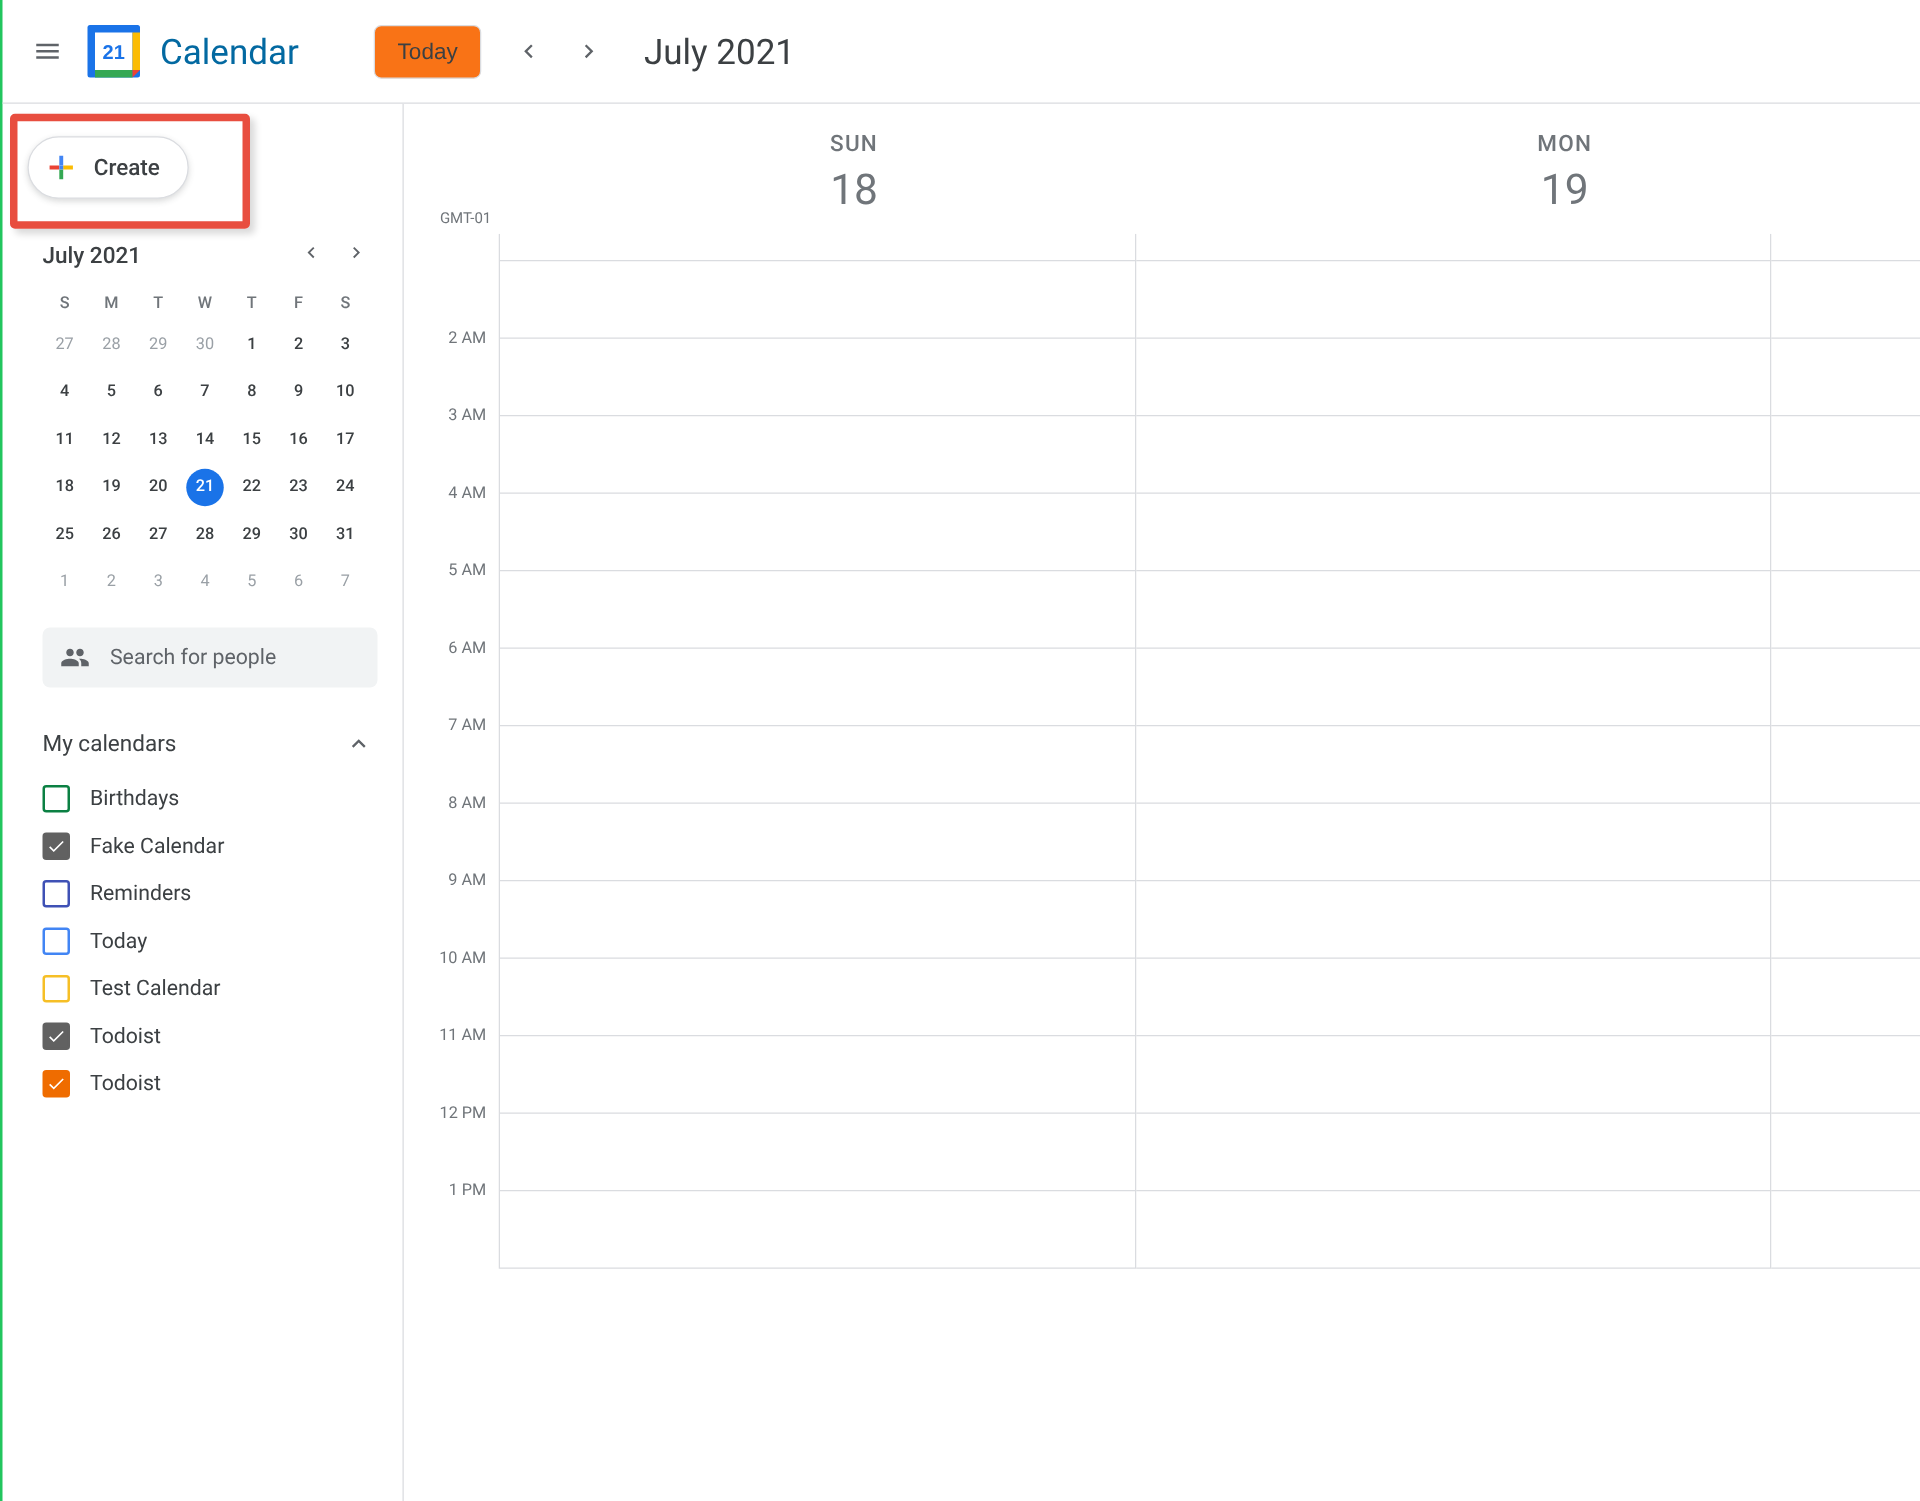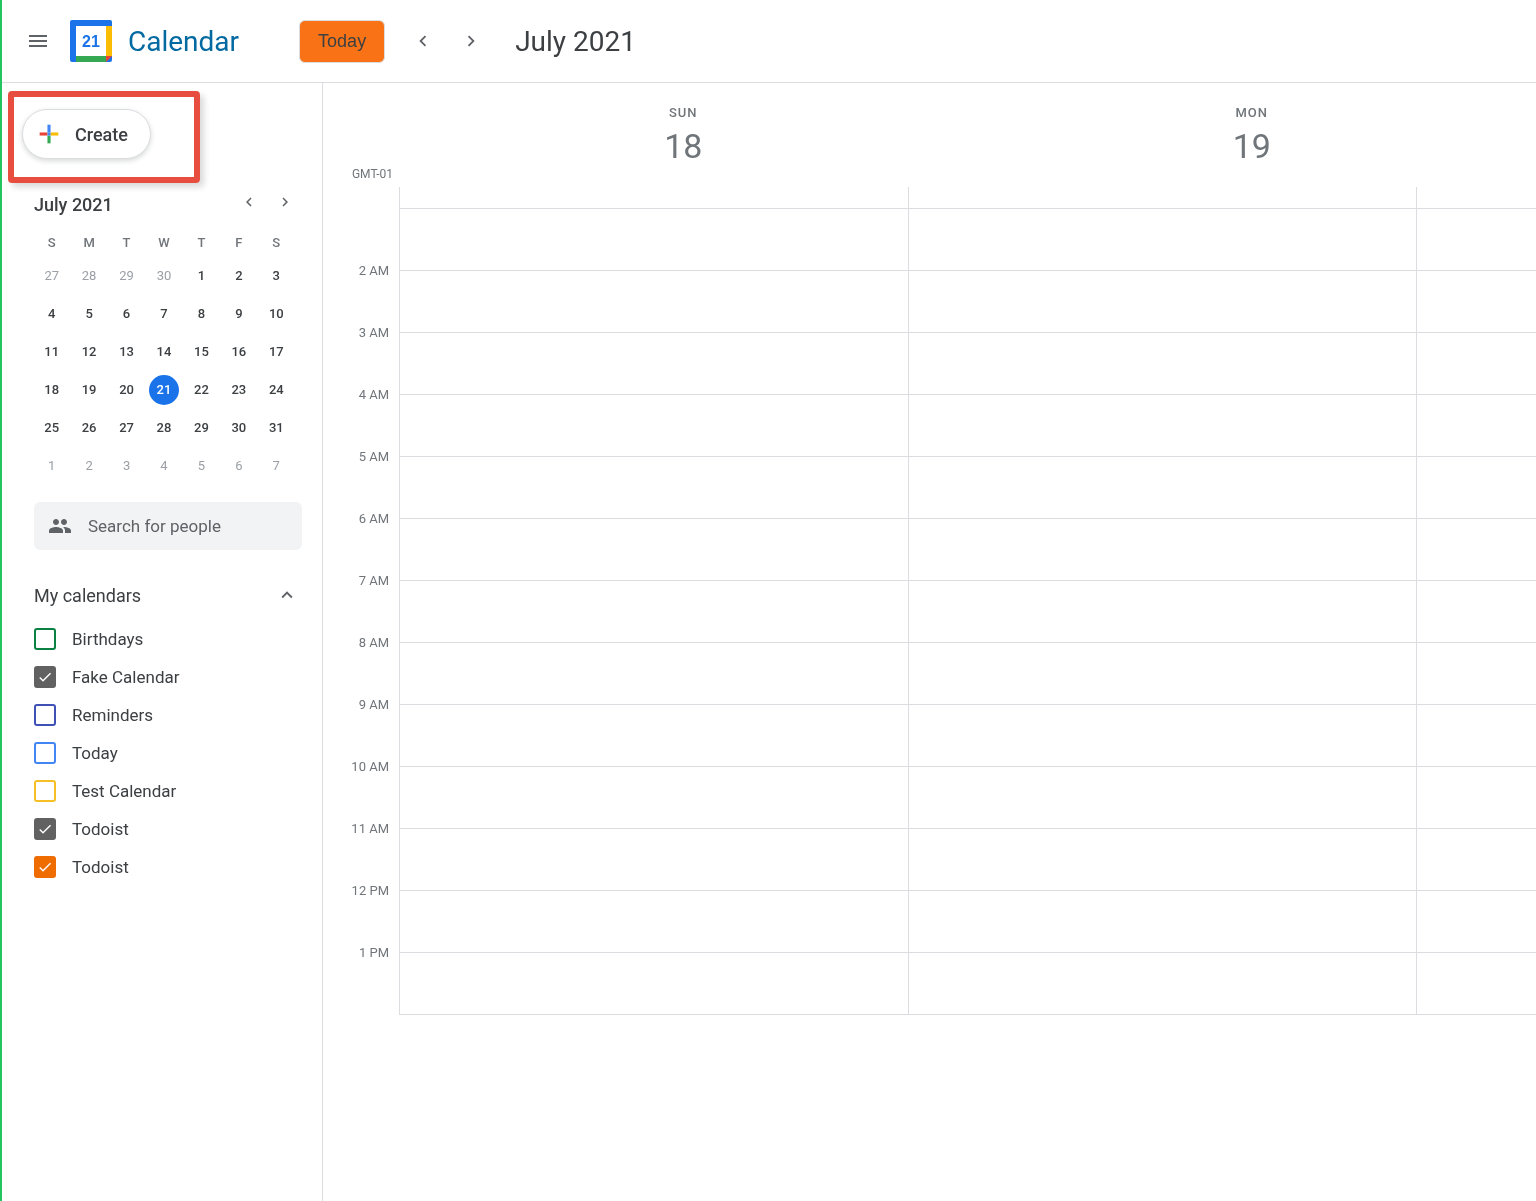--- a/index.html
+++ b/index.html
@@ -49,21 +49,21 @@
 .cal-check { width: 22px; height: 22px; border: 2.5px solid; border-radius: 3px; margin-right: 16px; display: flex; align-items: center; justify-content: center; }
 .cal-check.checked svg { display: block; }
 .cal-check svg { display: none; }
 .cal-label { font-size: 17px; color: #3c4043; }
 
 
 .main { flex: 1; display: flex; flex-direction: column; border-left: 1px solid #dadce0; overflow: hidden; }
 .day-headers { display: flex; }
 .tz-col { width: 76px; display: flex; align-items: flex-end; justify-content: flex-end; padding: 0 6px 6px 0; font-size: 12px; color: #70757a; height: 104px; }
 .day-col-head { flex: 1; text-align: center; padding-top: 22px; }
-.dow { font-size: 13px; color: #70757a; letter-spacing: 1px; font-weight: 500; }
+.dow { font-size: 18px; color: #70757a; letter-spacing: 1px; font-weight: 500; }
 .dnum { font-size: 34px; color: #70757a; margin-top: 6px; }
 .grid-scroll { flex: 1; overflow: hidden; position: relative; }
 .grid-inner { display: flex; }
 .time-col { width: 76px; }
 .time-slot { height: 62px; text-align: right; padding-right: 10px; font-size: 13px; color: #70757a; position: relative; }
 .time-slot span { position: relative; top: -8px; }
 .day-col { flex: 1; border-left: 1px solid #dadce0; }
 .hour-row { height: 62px; border-bottom: 1px solid #dadce0; }
 .allday-row { height: 22px; border-bottom: 1px solid #dadce0; }
 </style>

